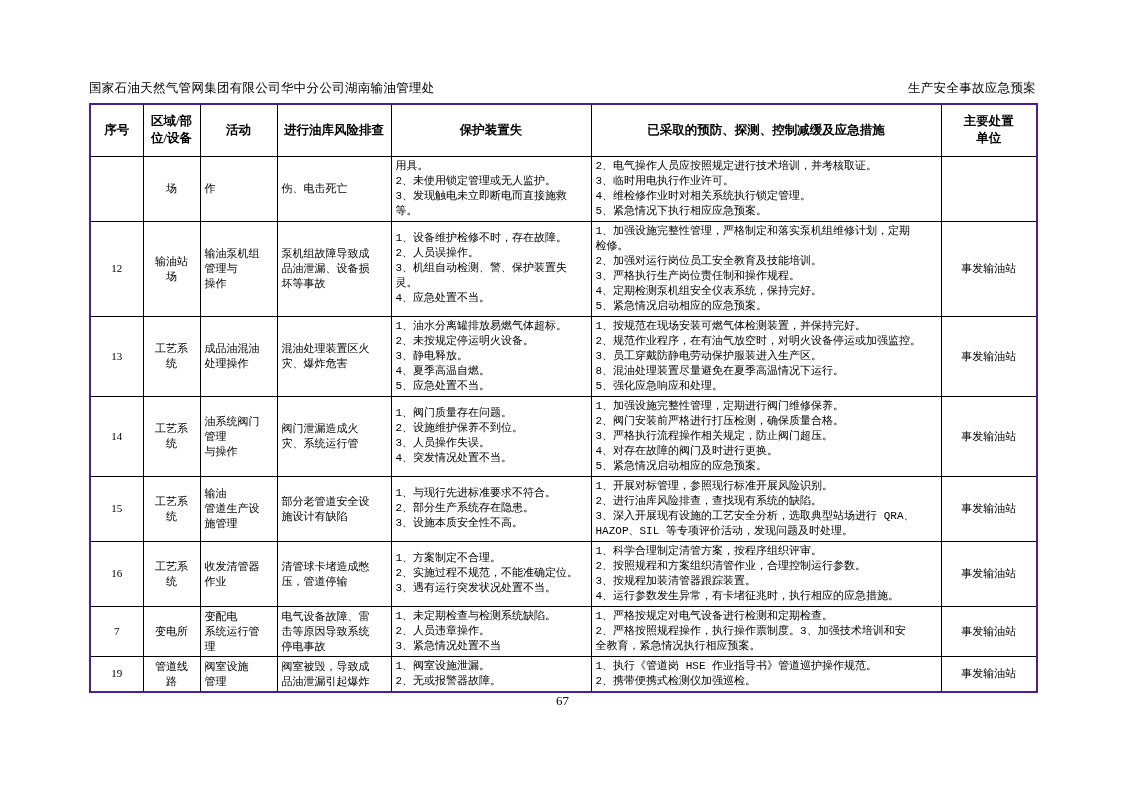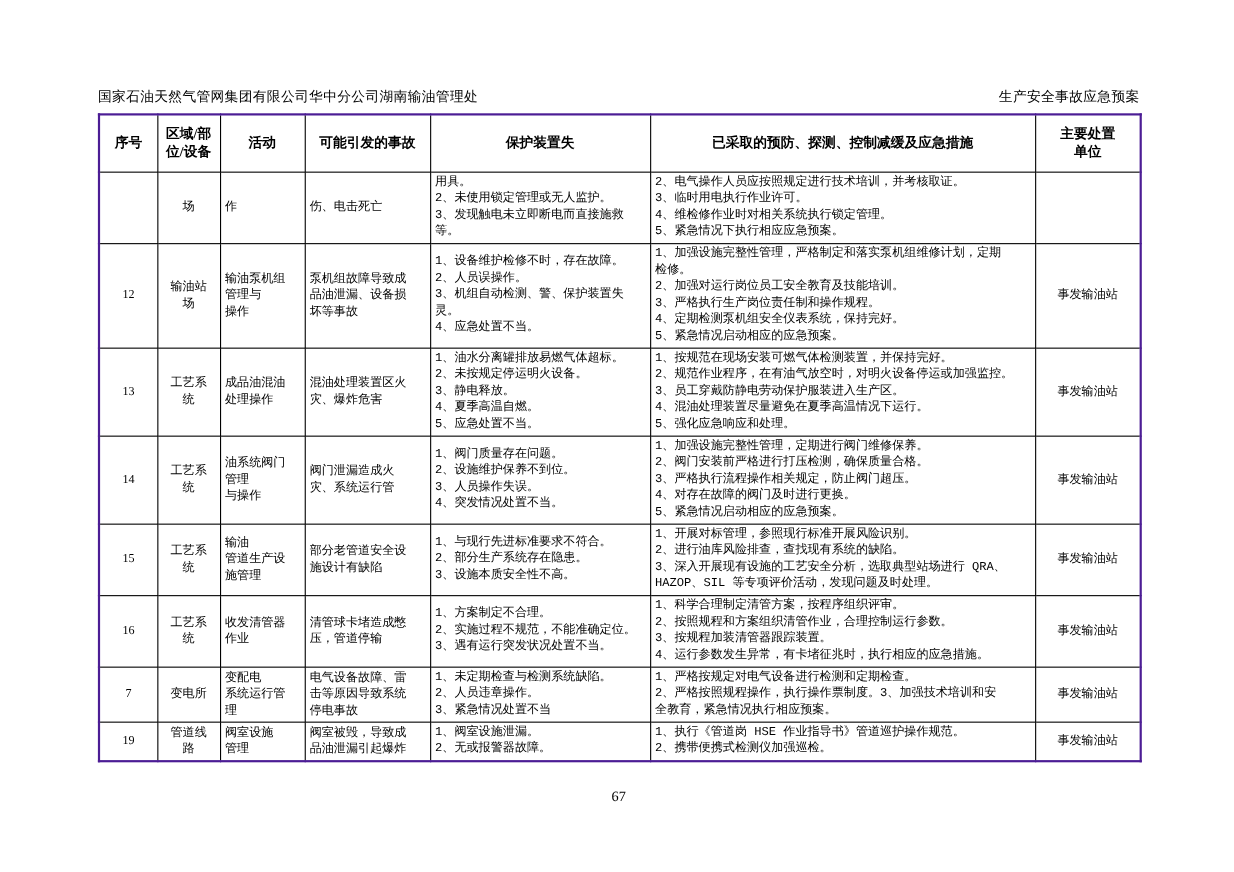--- a/index.html
+++ b/index.html
@@ -15,21 +15,21 @@
     border:1px solid #000;vertical-align:middle;
     font-size:11px;line-height:15px;white-space:pre-line;
     padding:2px 4px;box-sizing:border-box;overflow:hidden;
   }
   table.hazard thead th{
     font-weight:bold;font-size:12.5px;line-height:17px;text-align:center;height:52px;
   }
   td.c-no, td.c-area, td.c-unit{text-align:center;}
   td.c-act, td.c-acc{text-align:left;padding-left:6px;}
   td.c-cause, td.c-meas{text-align:left;padding-left:5px;font-family:Liberation Mono, monospace;}
-  .page-number{width:947px;text-align:center;font-size:13px;margin-top:23px;}
+  .page-number{width:947px;text-align:center;font-size:13px;margin-top:0;}
 </style>
 </head>
 <body>
 
 <div class="doc">
 
   <div class="doc-header">
     <span>国家石油天然气管网集团有限公司华中分公司湖南输油管理处</span>
     <span>生产安全事故应急预案</span>
   </div>
@@ -43,21 +43,21 @@
         <col style="width:200px">
         <col style="width:350px">
       <col style="width:96px">
     </colgroup>
     <thead>
       <tr>
         <th>序号</th>
         <th>区域/部
 位/设备</th>
         <th>活动</th>
-        <th>可能引发的事故</th>
+        <th>进行油库风险排查</th>
         <th>保护装置失</th>
         <th>已采取的预防、探测、控制减缓及应急措施</th>
         <th>主要处置
 单位</th>
       </tr>
     </thead>
     <tbody>
         <tr>
     <td class="c-no"></td>
     <td class="c-area">场</td>
@@ -105,21 +105,21 @@
     <td class="c-acc">混油处理装置区火
 灾、爆炸危害</td>
     <td class="c-cause">1、油水分离罐排放易燃气体超标。
 2、未按规定停运明火设备。
 3、静电释放。
 4、夏季高温自燃。
 5、应急处置不当。</td>
     <td class="c-meas">1、按规范在现场安装可燃气体检测装置，并保持完好。
 2、规范作业程序，在有油气放空时，对明火设备停运或加强监控。
 3、员工穿戴防静电劳动保护服装进入生产区。
-4、混油处理装置尽量避免在夏季高温情况下运行。
+8、混油处理装置尽量避免在夏季高温情况下运行。
 5、强化应急响应和处理。</td>
     <td class="c-unit">事发输油站</td>
   </tr>
         <tr>
     <td class="c-no">14</td>
     <td class="c-area">工艺系
 统</td>
     <td class="c-act">油系统阀门
 管理
 与操作</td>

